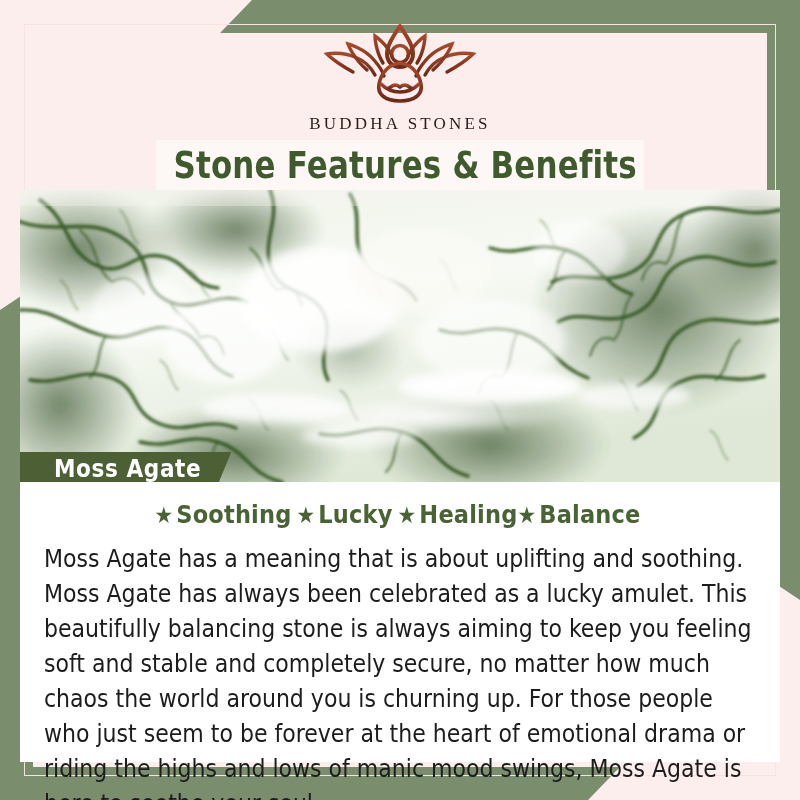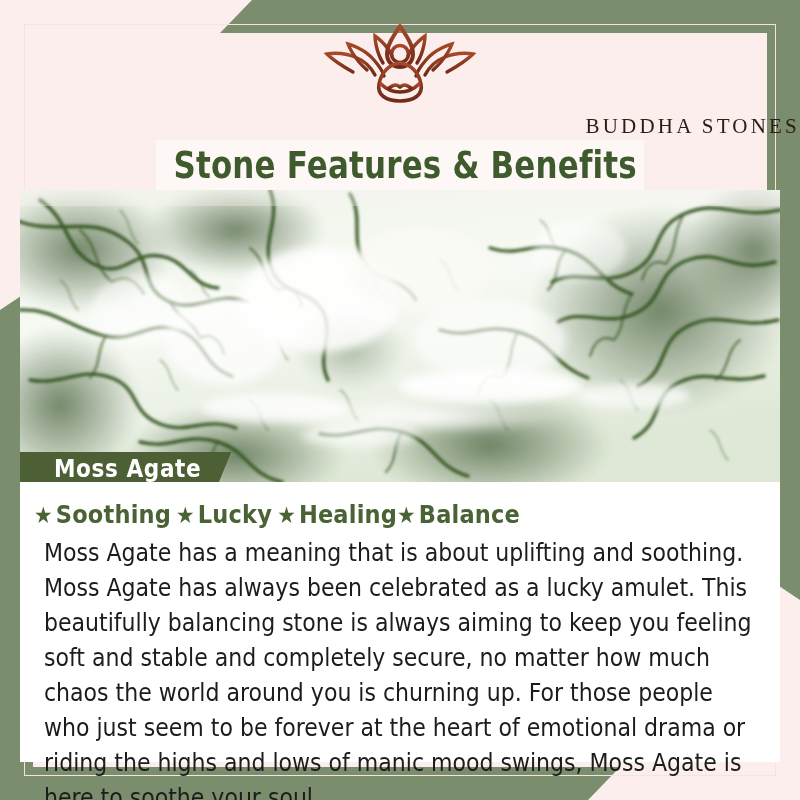--- a/index.html
+++ b/index.html
@@ -82,25 +82,24 @@
   }
 
   .logo-mark {
     display: block;
     margin: 0 auto;
   }
 
   .brand-name {
     margin-top: 4px;
     font-family: "Liberation Serif", serif;
-    font-size: 21px;
+    font-size: 17px;
     letter-spacing: 3.2px;
     color: #2b1d16;
     font-weight: 400;
-    text-align: right;
   }
 
   
   .title-band {
     position: absolute;
     top: 140px;
     left: 156px;
     width: 488px;
     height: 50px;
     background: #fdf7f5;
@@ -159,28 +158,28 @@
     position: absolute;
     left: 20px;
     top: 482px;
     width: 760px;
     height: 280px;
     background: #ffffff;
     padding: 18px 14px 0 14px;
   }
 
   .benefits {
-    text-align: left;
+    text-align: center;
     white-space: nowrap;
     font-family: "Liberation Sans Narrow", "DejaVu Sans Condensed", "Liberation Sans", sans-serif;
     font-size: 25px;
     font-weight: bold;
     color: #4a6334;
     letter-spacing: 0.2px;
-    margin-bottom: 6px;
+    margin-bottom: 12px;
   }
 
   .benefits .star { font-size: 23px; }
   .benefits .kw { padding: 0 5px 0 3px; }
   .benefits .kw.tight { padding-right: 0; }
 
   .body-text {
     font-family: "Liberation Sans Narrow", "DejaVu Sans Condensed", "Liberation Sans", sans-serif;
     font-size: 24.5px;
     line-height: 35px;

